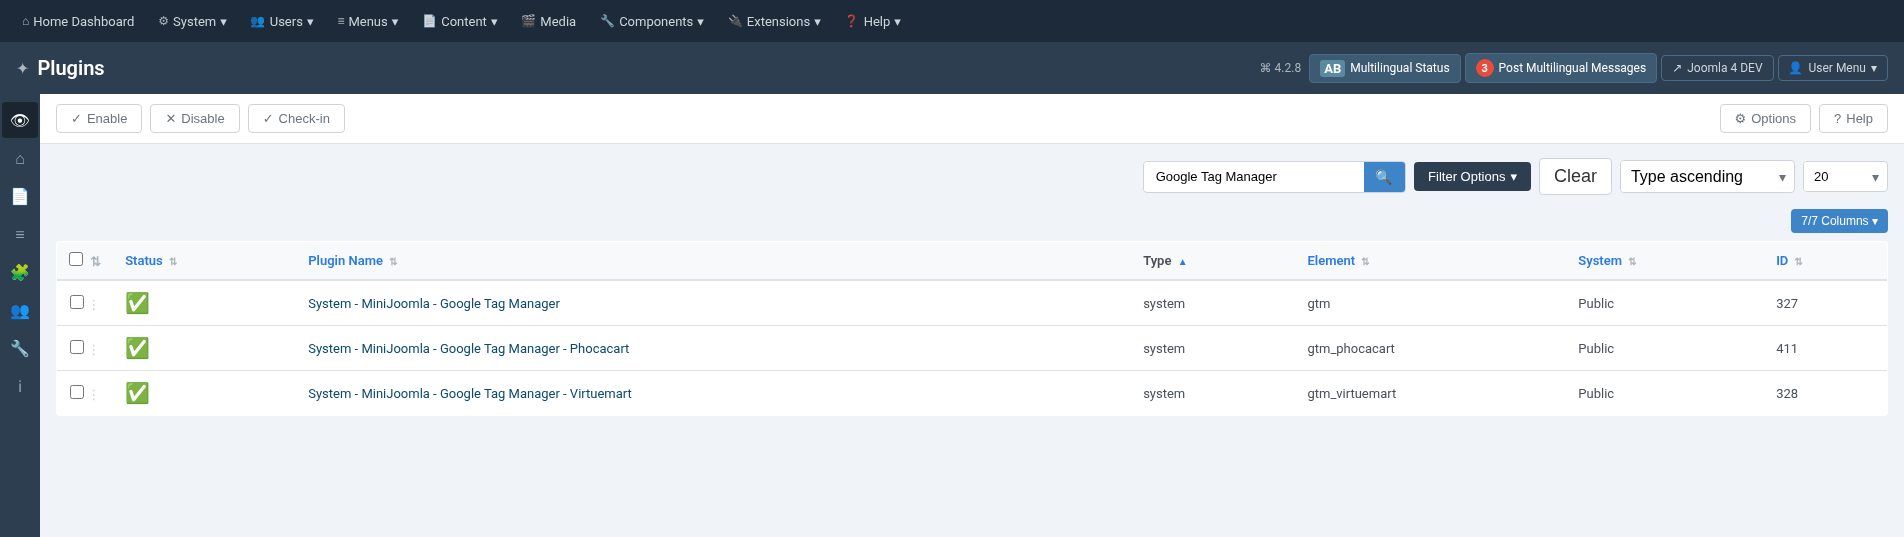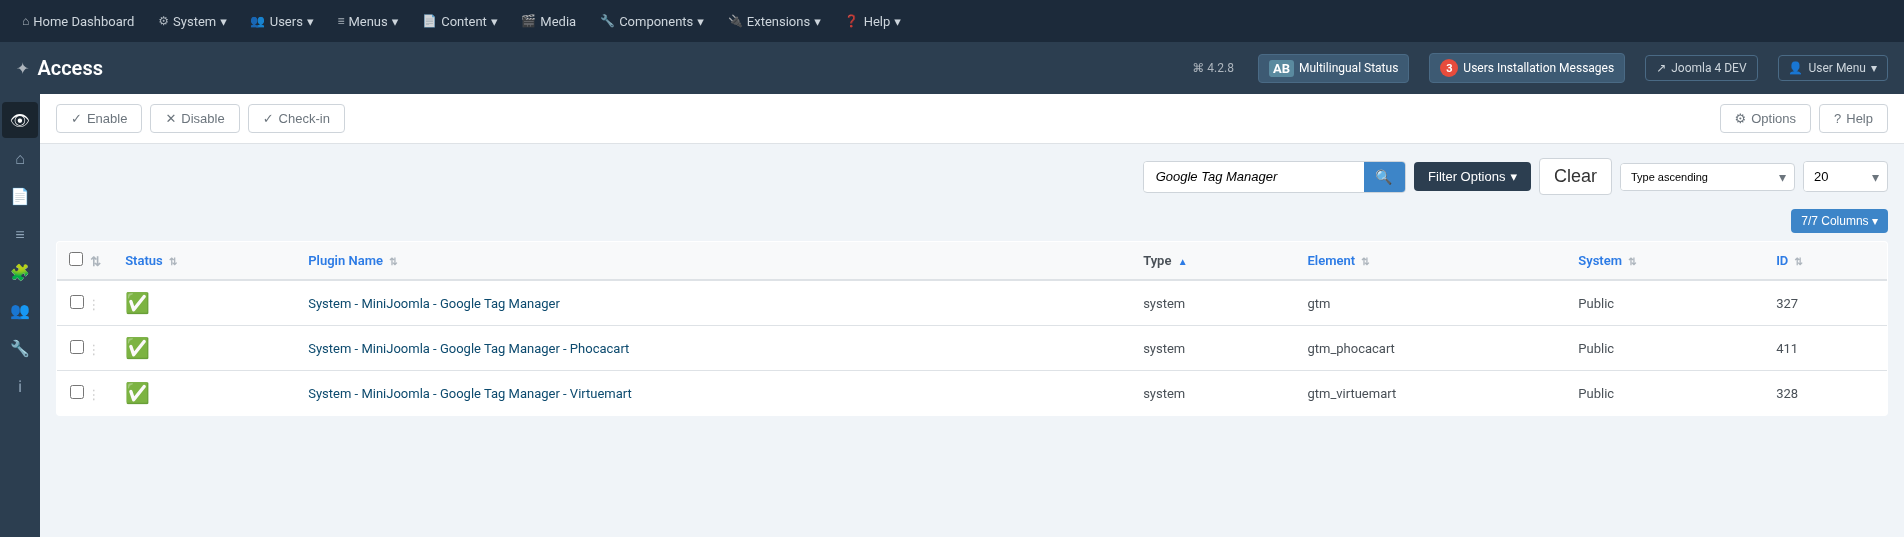--- a/index.html
+++ b/index.html
@@ -42,21 +42,21 @@
       display: flex;
       align-items: center;
       gap: 8px;
     }
     .page-title-icon { color: #adb5bd; font-size: 16px; }
     .page-title-text { font-size: 20px; font-weight: 600; color: #fff; }
 
     .sub-header-right {
       display: flex;
       align-items: center;
-      gap: 20px;
+      gap: 4px;
     }
     .version-badge {
       color: #adb5bd;
       font-size: 12px;
       margin-right: 4px;
     }
     .header-btn {
       display: flex;
       align-items: center;
       gap: 5px;
@@ -177,21 +177,20 @@
       border-radius: 4px;
       background: #fff;
       overflow: hidden;
     }
     .search-input {
       border: none;
       outline: none;
       padding: 7px 12px;
       font-size: 13px;
       width: 220px;
-      font-style: italic;
     }
     .search-btn {
       background: #3d85c8;
       color: #fff;
       border: none;
       padding: 7px 12px;
       cursor: pointer;
       font-size: 14px;
     }
     .filter-options-btn {
@@ -220,21 +219,21 @@
       align-items: center;
       border: 1px solid #ced4da;
       border-radius: 4px;
       background: #fff;
       overflow: hidden;
     }
     .sort-select {
       border: none;
       outline: none;
       padding: 7px 10px;
-      font-size: 11px;
+      font-size: 16px;
       background: #fff;
       cursor: pointer;
       appearance: none;
       width: 150px;
     }
     .sort-chevron {
       padding: 0 8px;
       color: #6c757d;
       pointer-events: none;
     }
@@ -372,31 +371,31 @@
   <div class="top-nav-item">
     <span class="nav-icon">❓</span>
     <span>Help</span>
     <span>▾</span>
   </div>
 </nav>
 
 <div class="sub-header">
   <div class="page-title-area">
     <span class="page-title-icon">✦</span>
-    <span class="page-title-text">Access</span>
+    <span class="page-title-text">Plugins</span>
   </div>
   <div class="sub-header-right">
     <span class="version-badge">⌘ 4.2.8</span>
     <div class="header-btn header-btn-multilingual">
       <span style="background:#5a8a9f;color:#fff;padding:1px 4px;border-radius:3px;font-size:13px;font-weight:bold;">AB</span>
       <span>Multilingual Status</span>
     </div>
     <div class="header-btn header-btn-messages">
       <span class="badge-count">3</span>
-      <span>Users Installation Messages</span>
+      <span>Post Multilingual Messages</span>
     </div>
     <div class="header-btn header-btn-joomla">
       <span>↗</span>
       <span>Joomla 4 DEV</span>
     </div>
     <div class="header-btn header-btn-user">
       <span>👤</span>
       <span>User Menu</span>
       <span>▾</span>
     </div>

